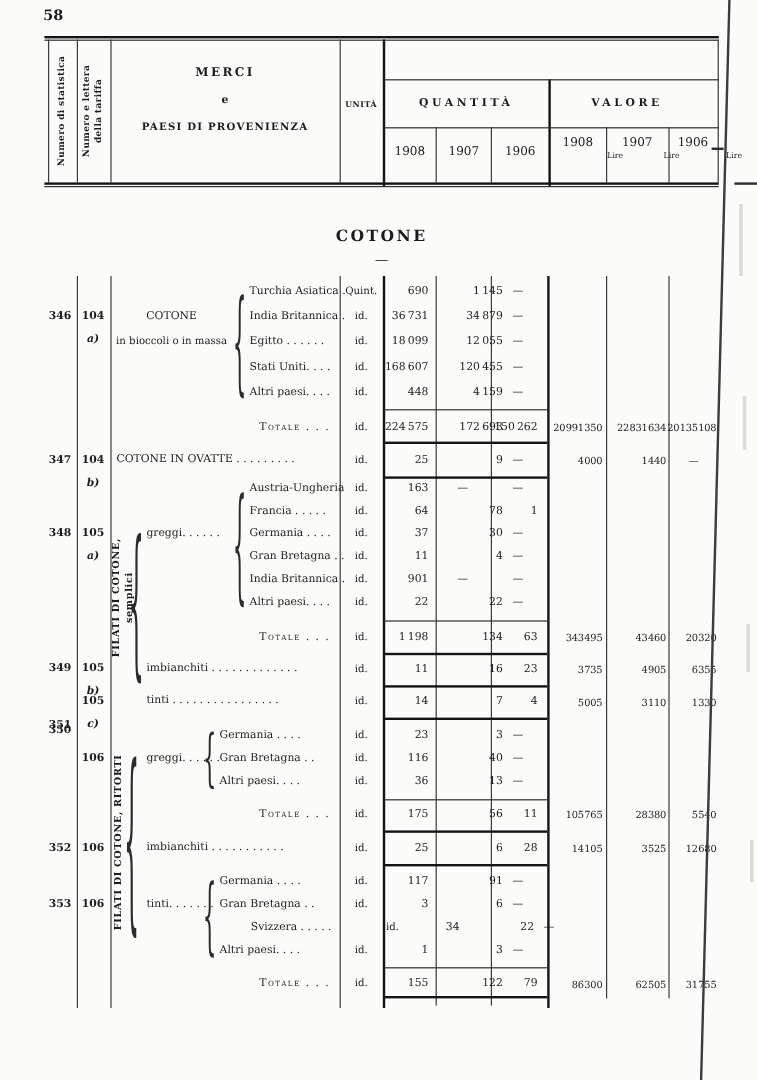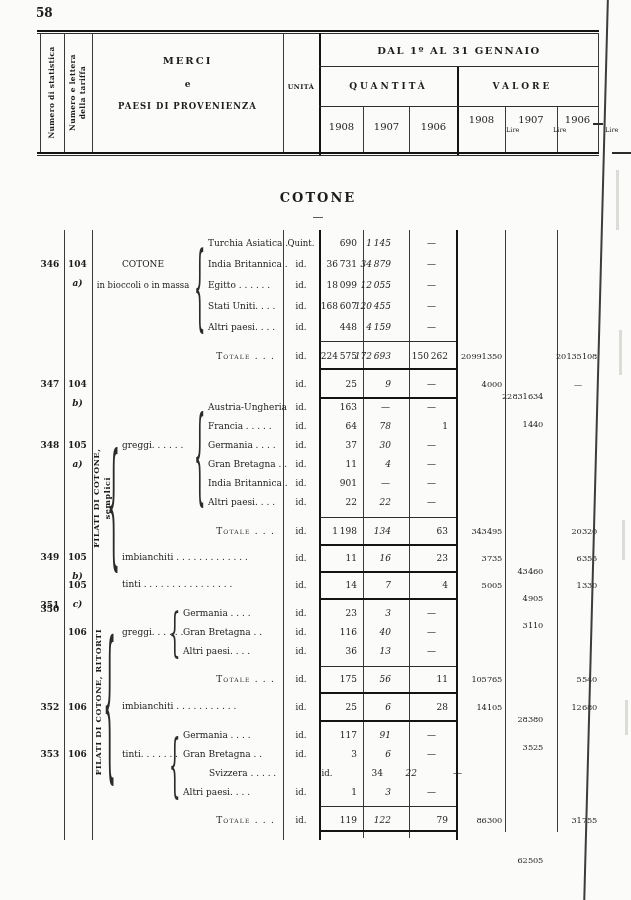--- a/index.html
+++ b/index.html
@@ -36,23 +36,23 @@
   .cot{position:absolute;left:37px;top:190px;width:562px;text-align:center;
        font-weight:bold;font-size:13px;letter-spacing:2px;}
   .secrule{position:absolute;left:37px;top:210px;width:562px;text-align:center;font-size:11px;}
   
   .row{position:absolute;left:0;width:631px;height:19px;line-height:19px;font-size:9px;}
   .trow{height:20px;line-height:20px;}
   .cname{position:absolute;left:208px;top:0;white-space:nowrap;}
   .late .cname{left:183px;}
   .cu{position:absolute;left:284px;top:0;width:34px;text-align:center;font-size:8.5px;}
   .num{position:absolute;top:0;white-space:nowrap;word-spacing:-1px;}
-  .r-q1{right:274px;} .r-q2{right:240px;font-style:italic;} .r-q3{right:183px;}
+  .r-q1{right:274px;} .r-q2{right:212px;} .r-q3{right:183px;}
   .vnum{font-size:8.2px;word-spacing:-2px;letter-spacing:-.2px;}
-  .r-v1{right:129px;} .r-v2{right:88px;margin-top:40px;} .r-v3{right:34px;}
+  .r-v1{right:129px;} .r-v2{right:76px;} .r-v3{right:34px;}
   .dsh{position:absolute;top:0;}
   .dq2{left:381px;} .dq3{left:427px;} .dv3{left:574px;}
   .ctot{position:absolute;right:356px;top:0;white-space:nowrap;
         font-variant:small-caps;letter-spacing:1.2px;}
   .tag{position:absolute;height:19px;line-height:19px;font-size:9px;}
   .cstat{left:37px;width:26px;text-align:center;font-weight:bold;}
   .ctar{left:64px;width:27px;text-align:center;font-weight:bold;}
   .glabel{position:absolute;height:19px;line-height:19px;font-size:9px;white-space:nowrap;}
   .gcenter{text-align:center;}
   
@@ -92,21 +92,20 @@
   <div class="hline thick" style="left:37px;top:152px;width:562px;"></div>
   <div class="hline" style="left:37px;top:155px;width:562px;"></div>
 
   <div class="vhead" style="left:1px;top:88px;">Numero di statistica</div>
   <div class="vhead" style="left:22px;top:88px;">Numero e lettera</div>
   <div class="vhead" style="left:32px;top:88px;">della tariffa</div>
   <div class="merci1">MERCI</div>
   <div class="merci2">e</div>
   <div class="merci3">PAESI DI PROVENIENZA</div>
   <div class="unita">Unità</div>
-  <div class="period">DAL 1º AL 31 GENNAIO</div>
   <div class="qv" style="left:319px;width:139px;">QUANTITÀ</div>
   <div class="qv" style="left:458px;width:129px;">VALORE</div>
   <div class="yr" style="left:320px;width:43px;">1908</div>
   <div class="yr" style="left:364px;width:45px;">1907</div>
   <div class="yr" style="left:410px;width:47px;">1906</div>
   <div class="yrv" style="left:458px;width:47px;"><span>1908</span><span class="lire">Lire</span></div>
   <div class="yrv" style="left:505px;width:52px;"><span>1907</span><span class="lire">Lire</span></div>
   <div class="yrv" style="left:557px;width:41px;"><span>1906</span><span class="lire">Lire</span></div>
 
   <div class="cot">COTONE</div>
@@ -185,20 +184,21 @@
     <span class="num r-q2">172 693</span>
     <span class="num r-q3">150 262</span>
     <span class="num vnum r-v1">20 991 350</span>
     <span class="num vnum r-v2">22 831 634</span>
     <span class="num vnum r-v3">20 135 108</span>
   </div>
 
   <span class="tag cstat" style="top:375px;">347</span>
   <span class="tag ctar" style="top:375px;"><span>104</span> <i>b)</i></span>
   <div class="row trow" style="top:374px;">
+    <span class="glabel" style="left:97px;top:0;">COTONE IN OVATTE . . . . . . . . .</span>
     <span class="cu">id.</span>
     <span class="num r-q1">25</span>
     <span class="num r-q2">9</span>
     <span class="dsh dq3">—</span>
     <span class="num vnum r-v1">4 000</span>
     <span class="num vnum r-v2">1 440</span>
     <span class="dsh dv3 vnum">—</span>
   </div>
 
   <div class="vtext" style="left:21px;top:493px;width:150px;">FILATI DI COTONE,</div>
@@ -381,21 +381,21 @@
   <div class="row late" style="top:783px;">
     <span class="cname">Altri paesi. . . .</span>
     <span class="cu">id.</span>
     <span class="num r-q1">1</span>
     <span class="num r-q2">3</span>
     <span class="dsh dq3">—</span>
   </div>
   <div class="row trow" style="top:810px;">
     <span class="ctot">Totale . . .</span>
     <span class="cu">id.</span>
-    <span class="num r-q1">119</span>
+    <span class="num r-q1">155</span>
     <span class="num r-q2">122</span>
     <span class="num r-q3">79</span>
     <span class="num vnum r-v1">86 300</span>
     <span class="num vnum r-v2">62 505</span>
     <span class="num vnum r-v3">31 755</span>
   </div>
 
   <div class="gutter"></div>
   <div class="mark" style="left:593px;top:123px;width:10px;height:2px;"></div>
   <div class="mark" style="left:612px;top:152px;width:19px;height:2px;"></div>

